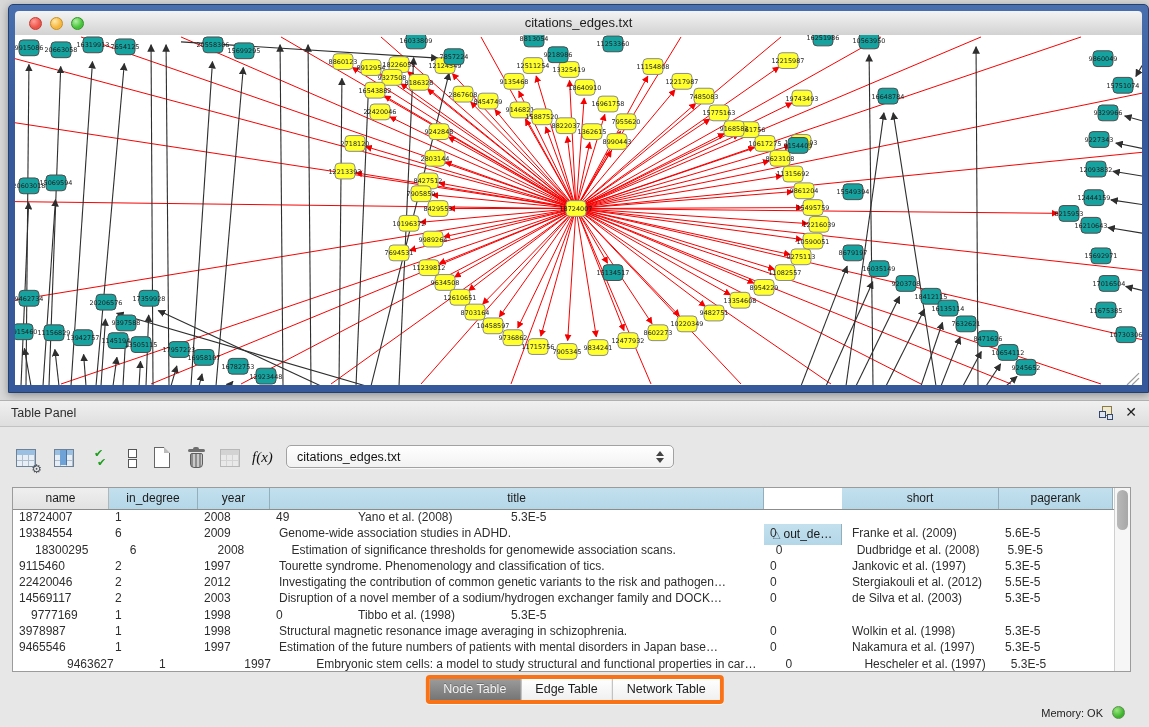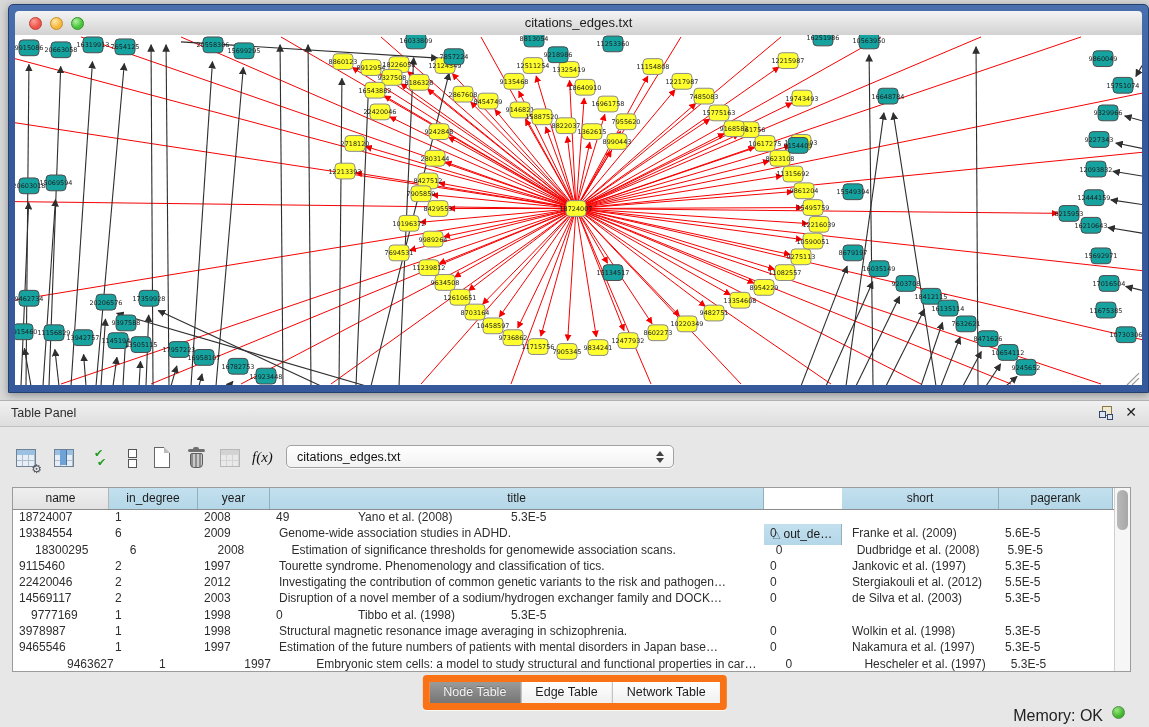--- a/index.html
+++ b/index.html
@@ -110,33 +110,33 @@
   .vscroll{
     position:absolute;right:0;top:0;bottom:0;width:16px;
     background:#f6f6f6;border-left:1px solid #cfcfcf;box-sizing:border-box;
   }
   .vthumb{position:absolute;left:2px;top:2px;width:11px;height:40px;border-radius:6px;
     background:linear-gradient(90deg,#b9b9b9,#a7a7a7);}
 
   
   .tabs{
     position:absolute;left:50%;transform:translateX(-50%);top:274px;height:21px;
-    display:flex;border:7px solid #f97316;border-radius:4px;overflow:hidden;
+    display:flex;border:4px solid #f97316;border-radius:4px;overflow:hidden;
     background:#fff;box-shadow:0 1px 0 rgba(255,255,255,.7);
   }
   .tab{
     padding:0 14px;font-size:12.5px;line-height:20px;color:#1c1c1c;
     background:linear-gradient(180deg,#ffffff,#f0f0f0);border-right:1px solid #ababab;
   }
   .tab:last-child{border-right:none;}
   .tab.selected{background:linear-gradient(180deg,#9b9b9b,#757575);color:#f3f3f3;text-shadow:0 -1px 0 rgba(0,0,0,.25);}
 
   
   .statusbar{position:absolute;left:0;right:0;bottom:0;height:27px;}
-  .mem-label{position:absolute;right:46px;top:7px;font-size:16px;color:#222;}
+  .mem-label{position:absolute;right:46px;top:7px;font-size:11px;color:#222;}
   .mem-dot{position:absolute;right:24px;top:6px;width:13px;height:13px;border-radius:50%;
     background:radial-gradient(circle at 35% 30%,#9ae87e,#3db32c 65%);border:1px solid #5a8f50;box-sizing:border-box;}
 </style>
 </head>
 <body>
 
 <div class="net-window">
   <div class="titlebar">
     <div class="traffic">
       <span class="light red"></span>

